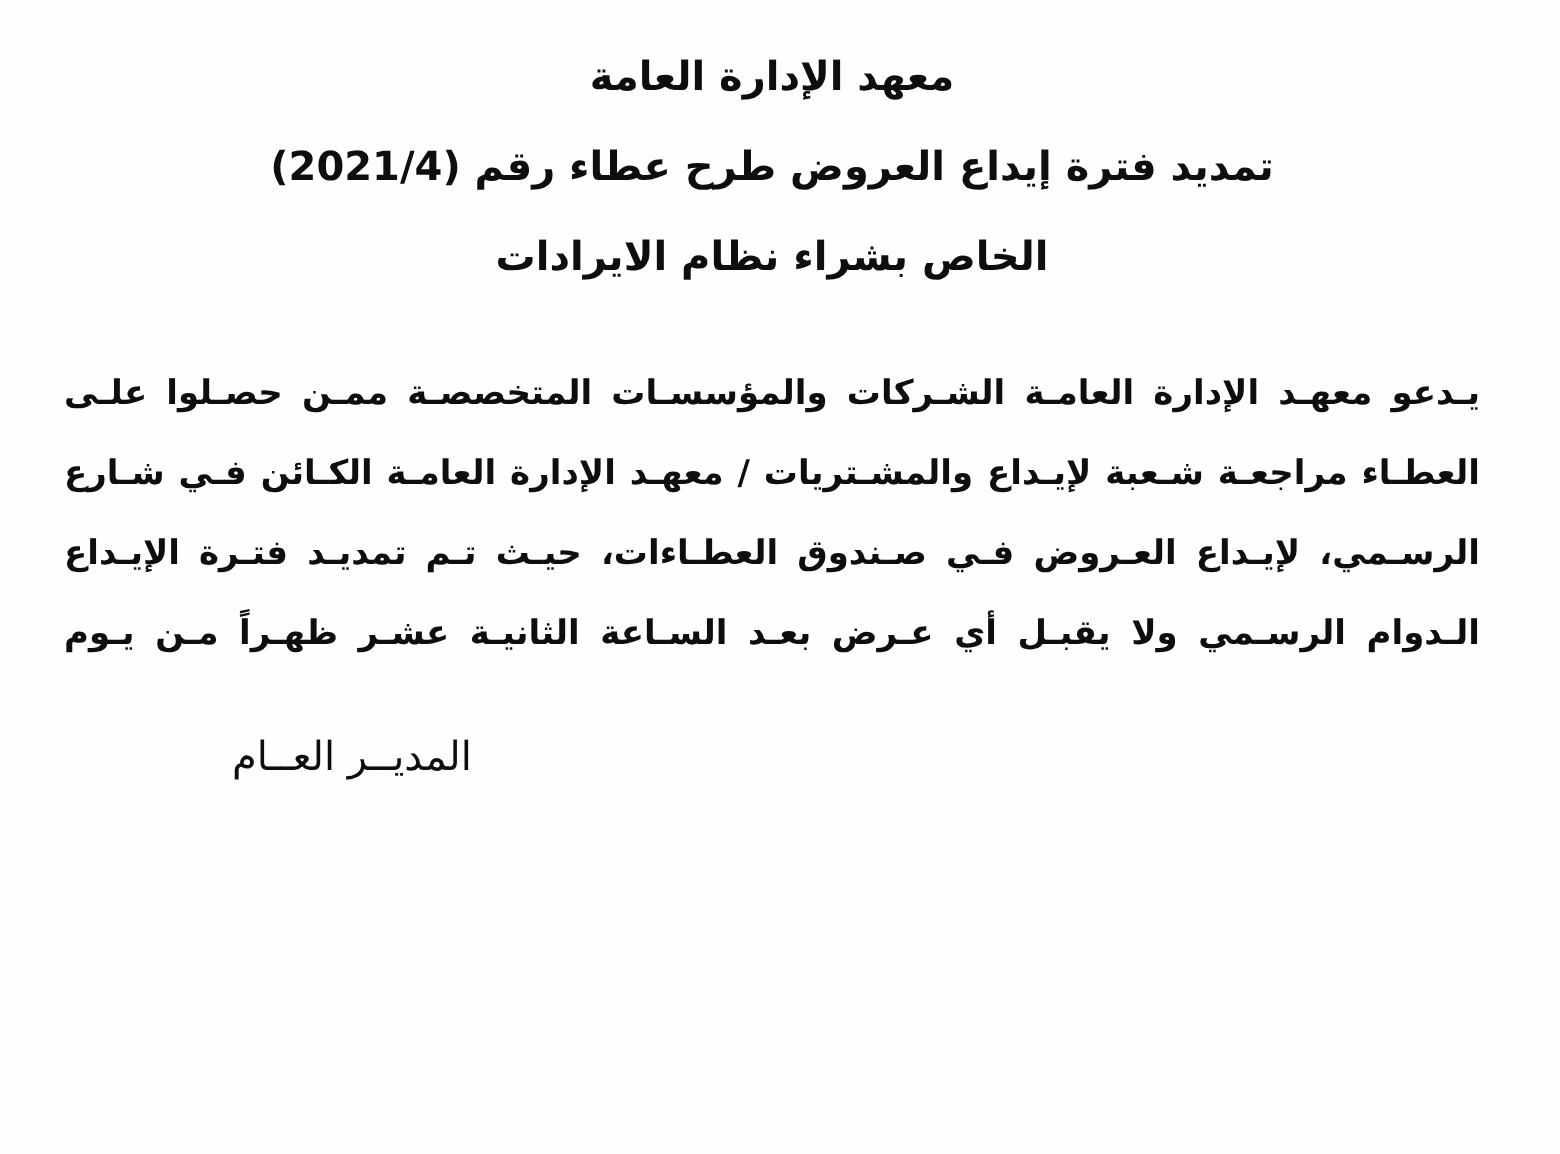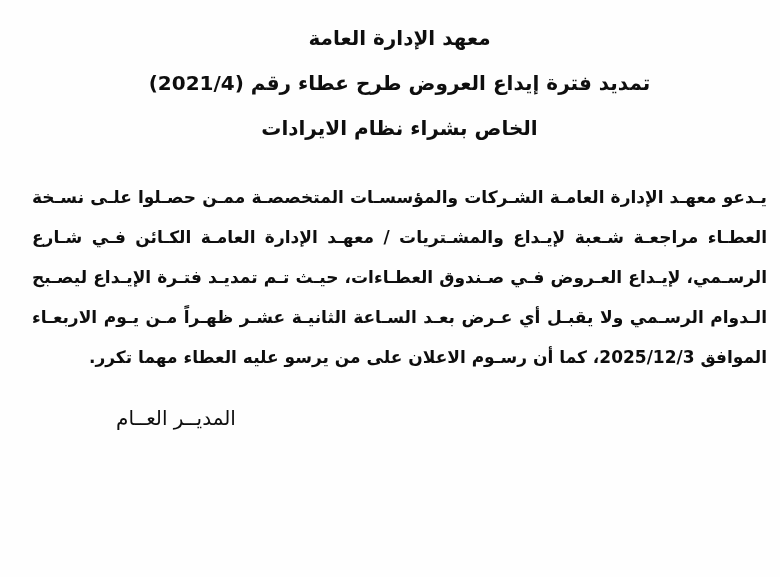--- a/index.html
+++ b/index.html
@@ -11,21 +11,21 @@
     height: 577px;
     background: #fefefe;
     color: #0e0e0e;
     font-family: "DejaVu Sans", sans-serif;
     overflow: hidden;
   }
   .page {
     width: 780px;
     height: 405px;
     box-sizing: border-box;
-    padding: 12px 13px 0 32px;
+    padding: 12px 40px 0 32px;
     direction: rtl;
   }
   .titles {
     text-align: center;
     font-weight: bold;
     font-size: 20px;
     line-height: 45px;
     margin-top: 4px;
   }
   .title-line {
@@ -73,19 +73,18 @@
     <div class="title-line">معهد الإدارة العامة</div>
     <div class="title-line">تمديد فترة إيداع العروض طرح عطاء رقم (2021/4)</div>
     <div class="title-line">الخاص بشراء نظام الايرادات</div>
   </div>
 
   <div class="body-text">
     <div class="body-line">يـدعو معهـد الإدارة العامـة الشـركات والمؤسسـات المتخصصـة ممـن حصـلوا علـى نسـخة</div>
     <div class="body-line">العطـاء مراجعـة شـعبة لإيـداع والمشـتريات / معهـد الإدارة العامـة الكـائن فـي شـارع</div>
     <div class="body-line">الرسـمي، لإيـداع العـروض فـي صـندوق العطـاءات، حيـث تـم تمديـد فتـرة الإيـداع ليصـبح</div>
     <div class="body-line">الـدوام الرسـمي ولا يقبـل أي عـرض بعـد السـاعة الثانيـة عشـر ظهـراً مـن يـوم الاربعـاء</div>
-    <div class="body-line last-line">الموافق 2025/12/3، كما أن رسـوم الاعلان على من يرسو عليه العطاء مهما تكرر.</div>
   </div>
 
 
   <div class="signature-line">المديــر العــام</div>
 
 </div>
 
 </body></html>

